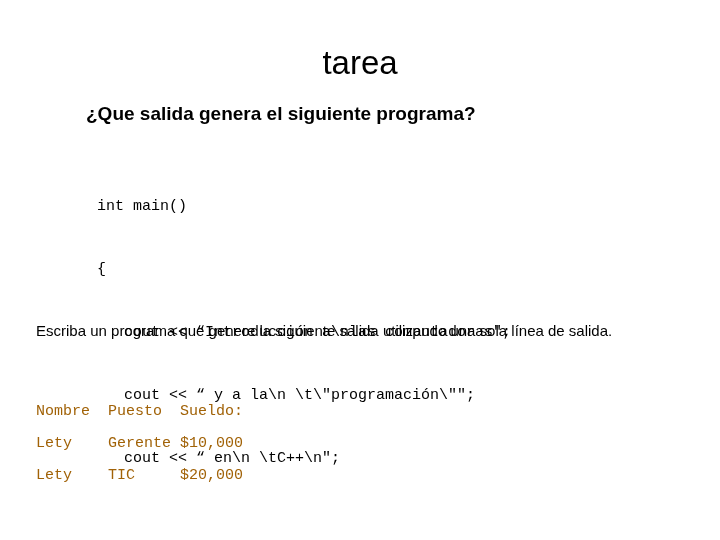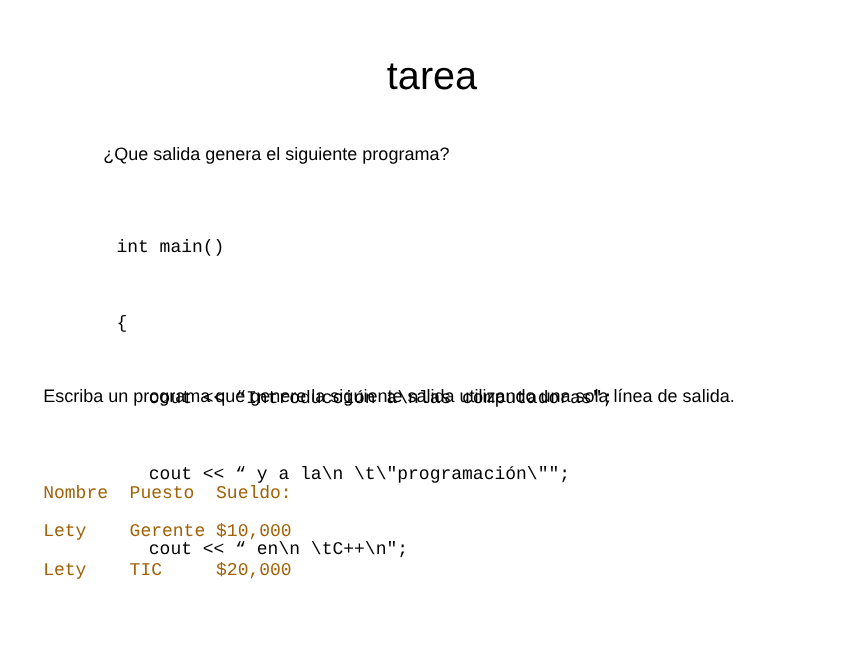--- a/index.html
+++ b/index.html
@@ -37,25 +37,25 @@
     line-height: 38px;
     letter-spacing: 0px;
     color: #000000;
     white-space: pre;
   }
 
   
   .question-line {
     position: absolute;
     left: 86px;
-    top: 119px;
+    top: 104px;
     width: 560px;
     font-family: "Liberation Sans", sans-serif;
-    font-size: 15px;
-    font-weight: 400;
+    font-size: 19px;
+    font-weight: 700;
     line-height: 19px;
     color: #000000;
     white-space: pre;
   }
 
   
   .code-block {
     position: absolute;
     left: 97px;
     top: 154px;

